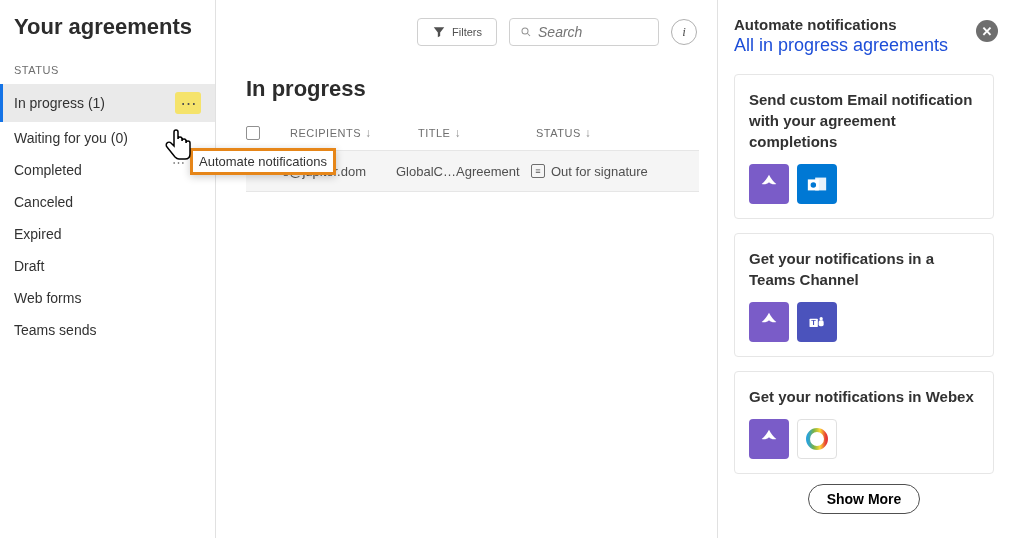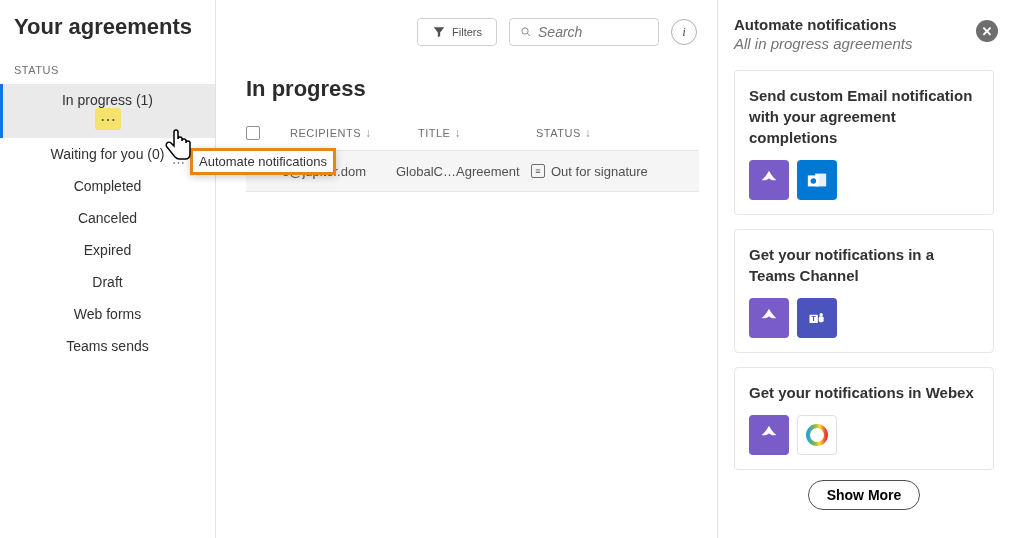--- a/index.html
+++ b/index.html
@@ -2,21 +2,21 @@
 <html><head>
   <meta charset="utf-8">
   <style>
     * { box-sizing: border-box; margin: 0; padding: 0; }
     body { font-family: -apple-system, BlinkMacSystemFont, 'Segoe UI', Arial, sans-serif; background: #fff; color: #2c2c2c; width: 1010px; height: 538px; overflow: hidden; position: relative; }
     .app { display: flex; height: 538px; }
     .left-panel { width: 216px; border-right: 1px solid #e1e1e1; background: #fff; }
     .page-title { font-size: 22px; font-weight: 600; padding: 14px 14px 20px; color: #2c2c2c; }
     .status-label { font-size: 11px; color: #6e6e6e; letter-spacing: 0.5px; padding: 4px 14px 8px; }
     .sidebar-list { list-style: none; }
-    .sidebar-item { padding: 8px 14px; font-size: 14px; color: #323232; cursor: pointer; display: flex; justify-content: space-between; align-items: center; position: relative; flex-direction: column; }
+    .sidebar-item { padding: 8px 14px; font-size: 14px; color: #323232; cursor: pointer; display: flex; justify-content: space-between; align-items: center; position: relative; }
     .sidebar-item.active { background: #eaeaea; border-left: 3px solid #1473e6; padding-left: 11px; }
     .sidebar-item.gap-top { margin-top: 20px; }
     .more-btn { width: 26px; height: 22px; background: #f5e36b; display: flex; align-items: center; justify-content: center; border-radius: 3px; font-size: 16px; letter-spacing: -1px; color: #505050; }
     .hand-cursor { position: absolute; left: 160px; top: 124px; z-index: 50; font-size: 30px; pointer-events: none; }
     .popup-menu { position: absolute; left: 190px; top: 148px; background: #fff; border: 3px solid #e68619; box-shadow: 0 2px 8px rgba(0,0,0,0.2); padding: 3px 6px; font-size: 13px; color: #323232; z-index: 40; }
     .popup-caret { position: absolute; left: 172px; top: 155px; font-size: 13px; color: #666; z-index: 30; }
     
     .main-panel { flex: 1; padding: 18px 18px 0 30px; position: relative; }
     .top-bar { display: flex; align-items: center; gap: 12px; justify-content: flex-end; padding-right: 2px; margin-bottom: 30px; }
     .filter-btn { display: flex; align-items: center; gap: 6px; border: 1px solid #d0d0d0; border-radius: 4px; padding: 6px 14px; font-size: 11px; color: #505050; background: #fff; cursor: pointer; }
@@ -35,21 +35,21 @@
     .table-row { display: flex; align-items: center; padding: 12px 0; font-size: 13px; color: #505050; background: #f5f5f5; border-bottom: 1px solid #e6e6e6; }
     .cell-recip { width: 156px; padding-left: 36px; }
     .cell-title { width: 60px; }
     .cell-agree { width: 75px; }
     .cell-status { display: flex; align-items: center; gap: 6px; }
     .row-menu { width: 30px; font-size: 14px; font-weight: bold; color: #6e6e6e; }
     .doc-icon-sm { width: 14px; height: 14px; border: 1.5px solid #6e6e6e; border-radius: 2px; position: relative; display: inline-flex; align-items: center; justify-content: center; font-size: 9px; }
     
     .right-panel { width: 293px; border-left: 1px solid #e1e1e1; padding: 16px 16px 0; background: #fff; position: relative; }
     .panel-title { font-size: 15px; font-weight: 600; color: #323232; margin-bottom: 2px; }
-    .panel-sub { font-size: 15px; color: #737373; margin-bottom: 18px; font-style: italic; }
+    .panel-sub { font-size: 18px; color: #1d4ed8; margin-bottom: 18px; }
     .close-x { position: absolute; right: 12px; top: 20px; width: 22px; height: 22px; border-radius: 50%; background: #6e6e6e; color: #fff; display: flex; align-items: center; justify-content: center; font-size: 13px; cursor: pointer; font-weight: bold; }
     .card { border: 1px solid #e6e6e6; border-radius: 4px; padding: 14px; margin-bottom: 14px; }
     .card-title { font-size: 15px; font-weight: 600; color: #323232; margin-bottom: 12px; line-height: 1.4; }
     .icon-row { display: flex; gap: 8px; }
     .tile { width: 40px; height: 40px; display: flex; align-items: center; justify-content: center; border-radius: 4px; }
     .tile-purple { background: #7a5cc8; }
     .tile-blue { background: #0078d4; }
     .tile-white { background: #fff; border: 1px solid #e0e0e0; }
     .acrobat-svg { fill: #fff; width: 22px; height: 22px; }
     .show-more { display: block; margin: 8px auto 0; padding: 6px 18px; border: 1.5px solid #505050; border-radius: 16px; font-size: 14px; font-weight: 700; background: #fff; cursor: pointer; }

